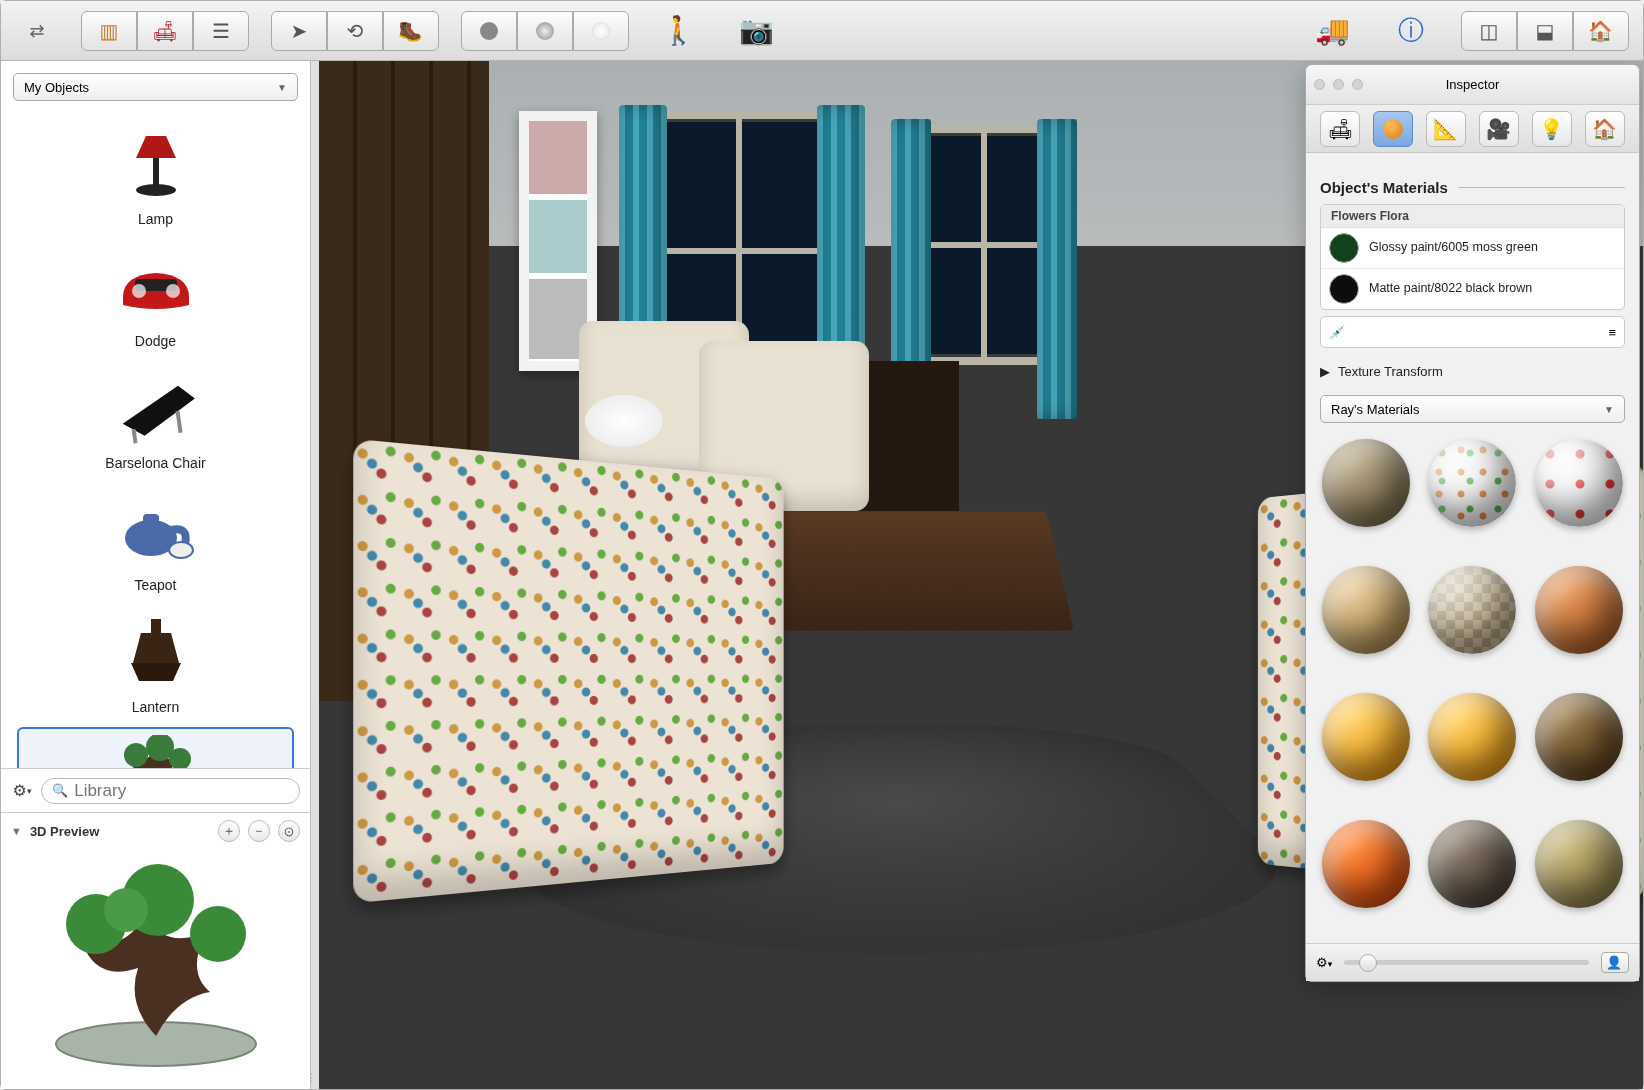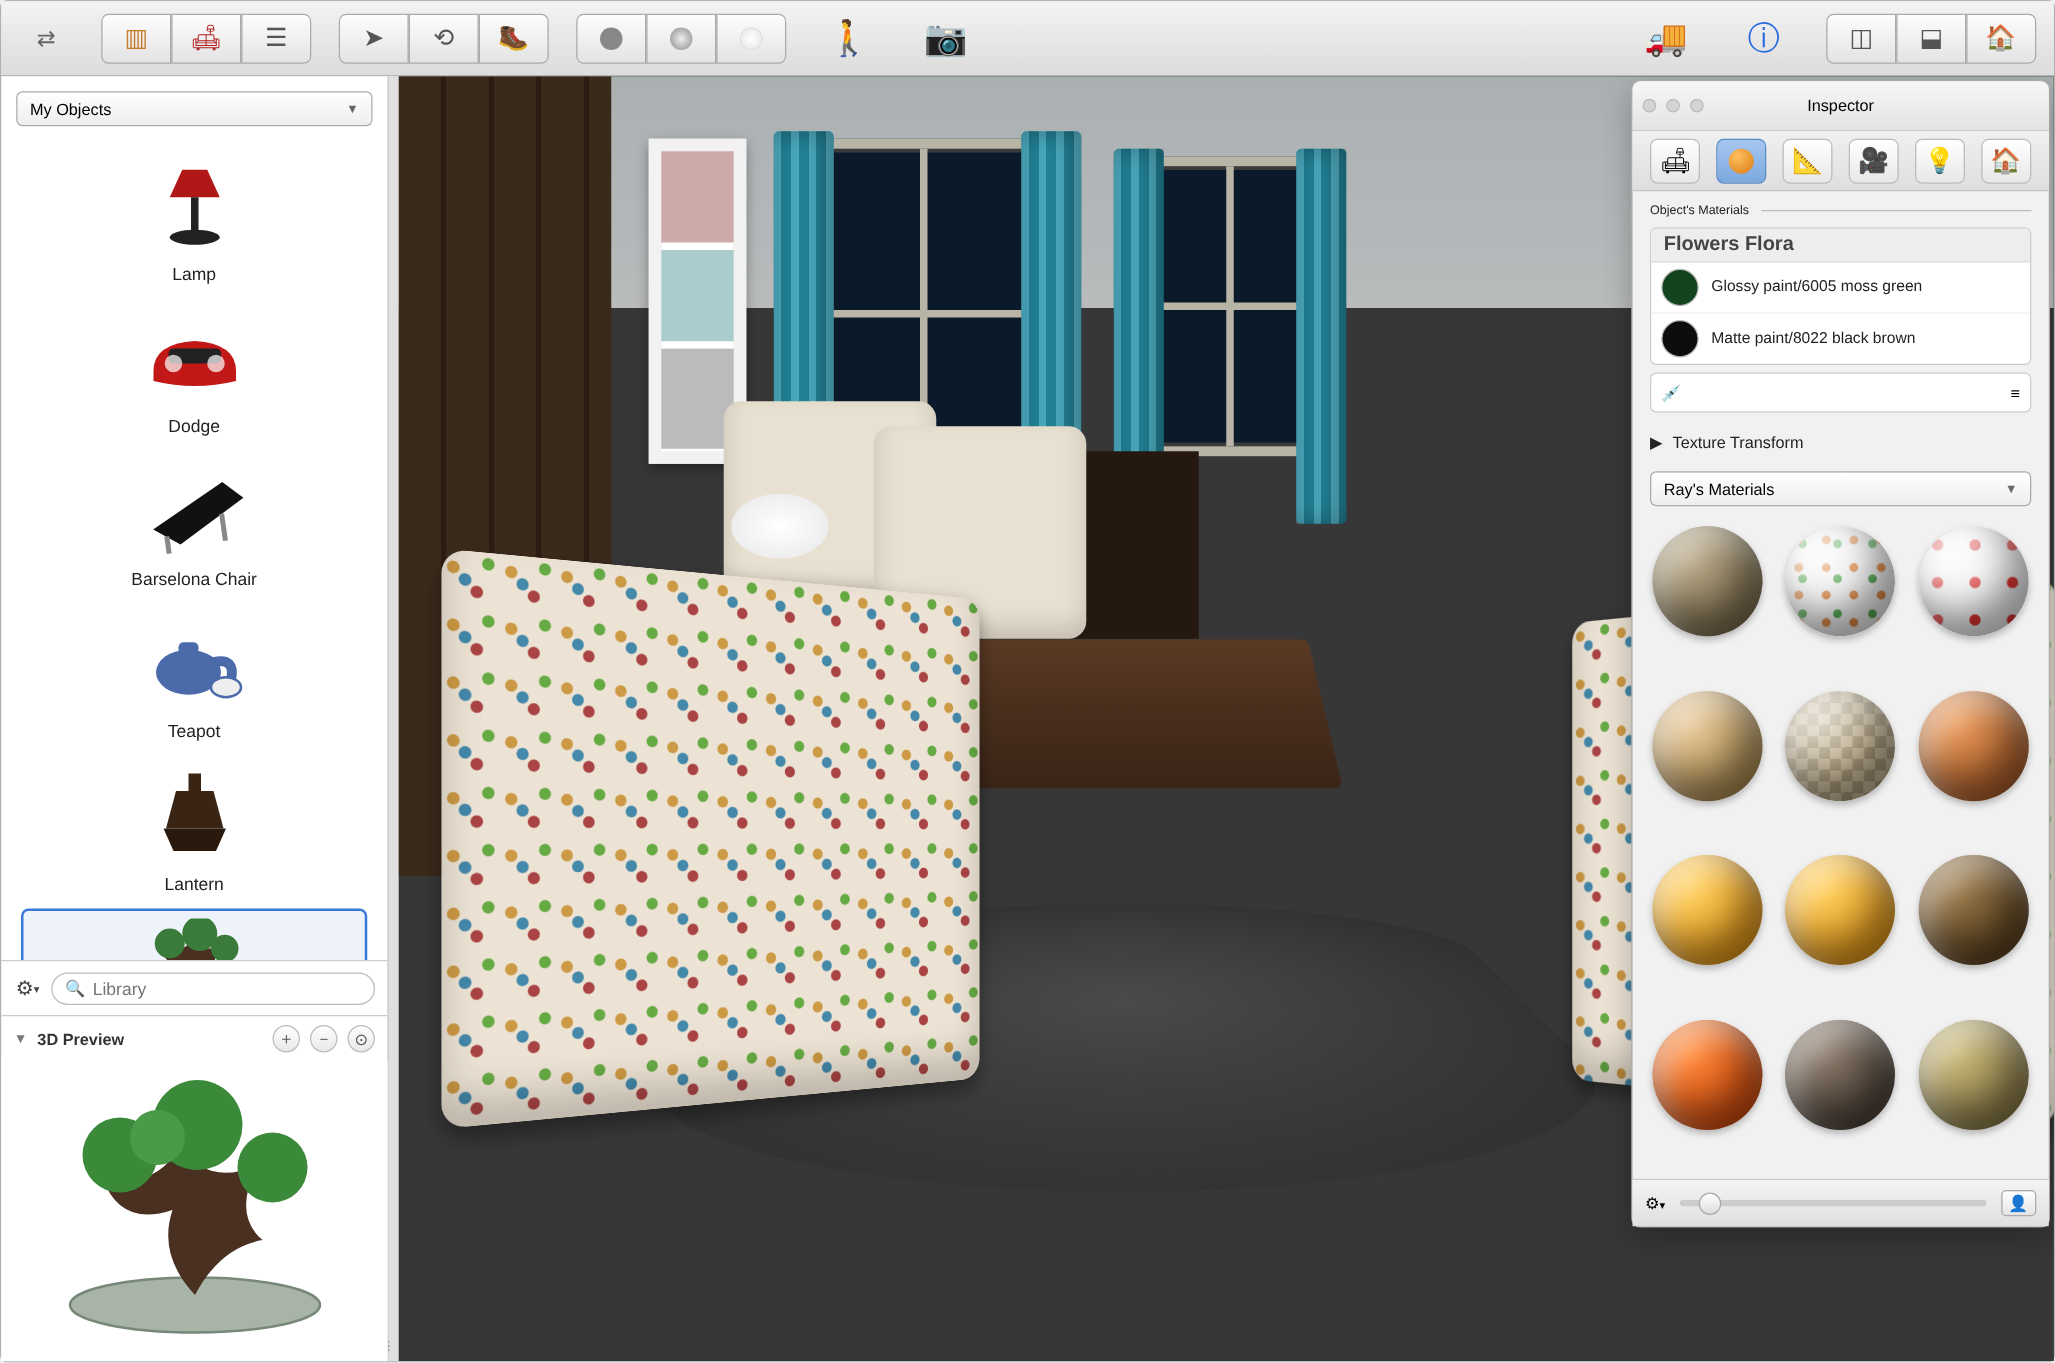--- a/index.html
+++ b/index.html
@@ -30,21 +30,21 @@
 .lib-dropdown { margin: 12px; height: 28px; border:1px solid #aaa; border-radius:5px; background:linear-gradient(#fff,#eee); display:flex; align-items:center; padding:0 10px; justify-content:space-between; cursor:pointer;}
 .lib-dropdown span.caret { font-size:10px; color:#666; }
 .objects-grid { flex:1; overflow:auto; display:grid; grid-template-columns:1fr; gap:6px; padding:4px 16px; }
 .obj-cell { display:flex; flex-direction:column; align-items:center; padding:6px 4px 4px; border:2px solid transparent; border-radius:6px; cursor:pointer;}
 .obj-cell.selected { border-color:#3a78d6; background:#eef3fb; }
 .obj-thumb { width:100px; height:80px; display:flex; align-items:center; justify-content:center; font-size:46px; }
 .obj-label { margin-top:6px; font-size:14px; color:#222; }
 .sidebar-footer { border-top:1px solid #ccc; height:44px; display:flex; align-items:center; padding:0 10px; gap:8px;}
 .gear-icon { width:22px; height:22px; display:flex;align-items:center;justify-content:center;color:#444;font-size:16px;}
 .search { flex:1; height:26px; border:1px solid #bbb; border-radius:13px; display:flex; align-items:center; padding:0 10px; gap:6px; color:#888;}
-.search input { border:none; outline:none; flex:1; font-size:14px; background:transparent;}
+.search input { border:none; outline:none; flex:1; font-size:17px; background:transparent;}
 
 .preview-panel { border-top:1px solid #ccc; }
 .preview-head { height:36px; display:flex; align-items:center; padding:0 10px; gap:8px; }
 .preview-head .collapse { color:#777; font-size:11px; }
 .preview-head .title { flex:1; font-weight:600; color:#333; }
 .preview-head .zoom-btn { width:22px;height:22px;border-radius:50%;display:flex;align-items:center;justify-content:center;color:#555;border:1px solid #bbb; background:linear-gradient(#fff,#e8e8e8); font-size:13px; cursor:pointer;}
 .preview-body { height:240px; display:flex; align-items:center; justify-content:center; background:#fff; font-size:110px;}
 
 .splitter { width:8px; background:#e0e0e0; display:flex; align-items:flex-end; justify-content:center; padding-bottom:6px; color:#999; font-size:10px; letter-spacing:-1px; cursor:col-resize;}
 
@@ -81,24 +81,24 @@
 
 
 .inspector { position:absolute; top:3px; right:3px; width:335px; background:#f1f1f1; border:1px solid #aaa; border-radius:7px; box-shadow:0 8px 24px rgba(0,0,0,.25); display:flex; flex-direction:column; height: 918px;}
 .insp-title { height:40px; background:linear-gradient(#f7f7f7,#e3e3e3); border-bottom:1px solid #ccc; border-radius:7px 7px 0 0; display:flex;align-items:center;justify-content:center; position:relative;}
 .insp-title .traffic { left:8px; }
 .insp-title .traffic span{ width:11px;height:11px;background:#d4d4d4;border:1px solid #bbb;}
 .insp-tabs { height:48px; background:linear-gradient(#f0f0f0,#dedede); border-bottom:1px solid #c7c7c7; display:flex; align-items:center; justify-content:space-around; padding:0 8px;}
 .insp-tab { width:40px;height:36px;border:1px solid #bbb;border-radius:6px;background:linear-gradient(#fff,#e7e7e7);display:flex;align-items:center;justify-content:center;font-size:20px;cursor:pointer;}
 .insp-tab.active{background:linear-gradient(#a7c7ef,#7ba8df);border-color:#5a8ac6;}
 .insp-section { padding:10px 14px 6px; }
-.insp-heading { font-weight:normal; font-size:10px; color:#222; display:flex;align-items:center;gap:10px;}
+.insp-heading { font-weight:bold; font-size:15px; color:#222; display:flex;align-items:center;gap:10px;margin-top:16px;}
 .insp-heading::after{content:"";flex:1;height:1px;background:#bbb;}
 .mat-list { margin:8px 0 6px; border:1px solid #ccc; border-radius:5px; background:#fff; overflow:hidden;}
-.mat-header { background:#ededed; padding:4px 10px; font-size:16px; font-weight:600; color:#444; border-bottom:1px solid #ddd;}
+.mat-header { background:#ededed; padding:4px 10px; font-size:12px; font-weight:600; color:#444; border-bottom:1px solid #ddd;}
 .mat-row { display:flex; align-items:center; gap:10px; padding:5px 8px; border-bottom:1px solid #eee; cursor:pointer;}
 .mat-row:last-child{border-bottom:none;}
 .mat-swatch { width:30px;height:30px;border-radius:50%;flex-shrink:0;border:1px solid #bbb;}
 .mat-name { font-size:12.5px; line-height:1.25; color:#222;}
 .eyedrop-row { height:32px; border:1px solid #ccc; border-radius:5px; background:#fff; display:flex; align-items:center; padding:0 8px; justify-content:space-between; margin-top:4px;}
 .expander { display:flex;align-items:center;gap:8px;padding:10px 14px;font-size:14.5px;color:#222;cursor:pointer;}
 .gallery-dd { margin:6px 14px; height:28px;border:1px solid #aaa;border-radius:5px;background:linear-gradient(#fff,#eee);display:flex;align-items:center;padding:0 10px;justify-content:space-between;cursor:pointer;}
 .gallery-grid { flex:1; overflow:auto; display:grid; grid-template-columns:repeat(3,1fr); gap:14px; padding:10px 14px;}
 .gal-sphere { width:88px;height:88px;border-radius:50%;box-shadow:inset -14px -18px 28px rgba(0,0,0,.45), inset 10px 14px 22px rgba(255,255,255,.5), 0 3px 6px rgba(0,0,0,.25); cursor:pointer; justify-self:center;}
 .insp-footer { height:38px;border-top:1px solid #ccc;background:linear-gradient(#f3f3f3,#e0e0e0); display:flex;align-items:center;padding:0 10px;gap:12px;}

